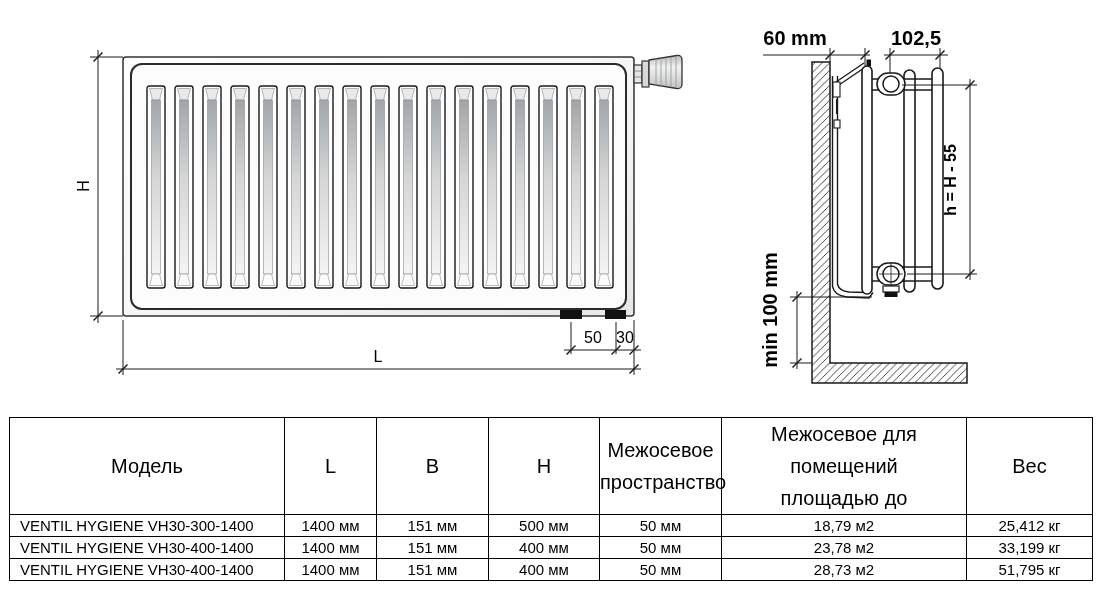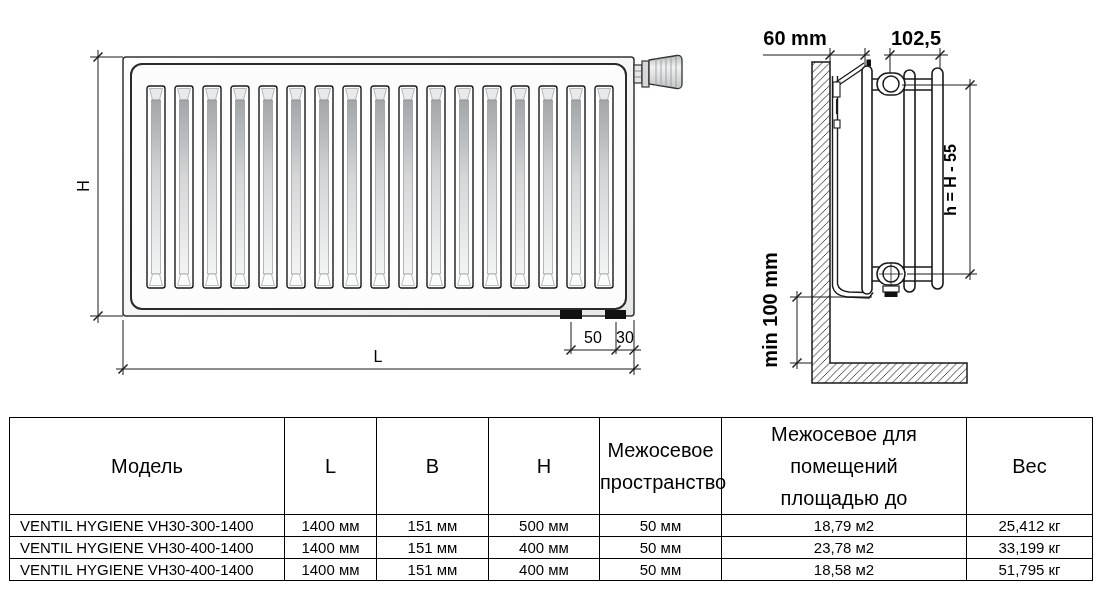--- a/index.html
+++ b/index.html
@@ -264,19 +264,19 @@
       <td>50 мм</td>
       <td>23,78 м2</td>
       <td>33,199 кг</td>
     </tr>
     <tr class="row">
       <td class="model">VENTIL HYGIENE VH30-400-1400</td>
       <td>1400 мм</td>
       <td>151 мм</td>
       <td>400 мм</td>
       <td>50 мм</td>
-      <td>18,58 м2</td>
+      <td>28,73 м2</td>
       <td>51,795 кг</td>
     </tr>
   </tbody>
 </table>
 
 </div>
 
 </body></html>

